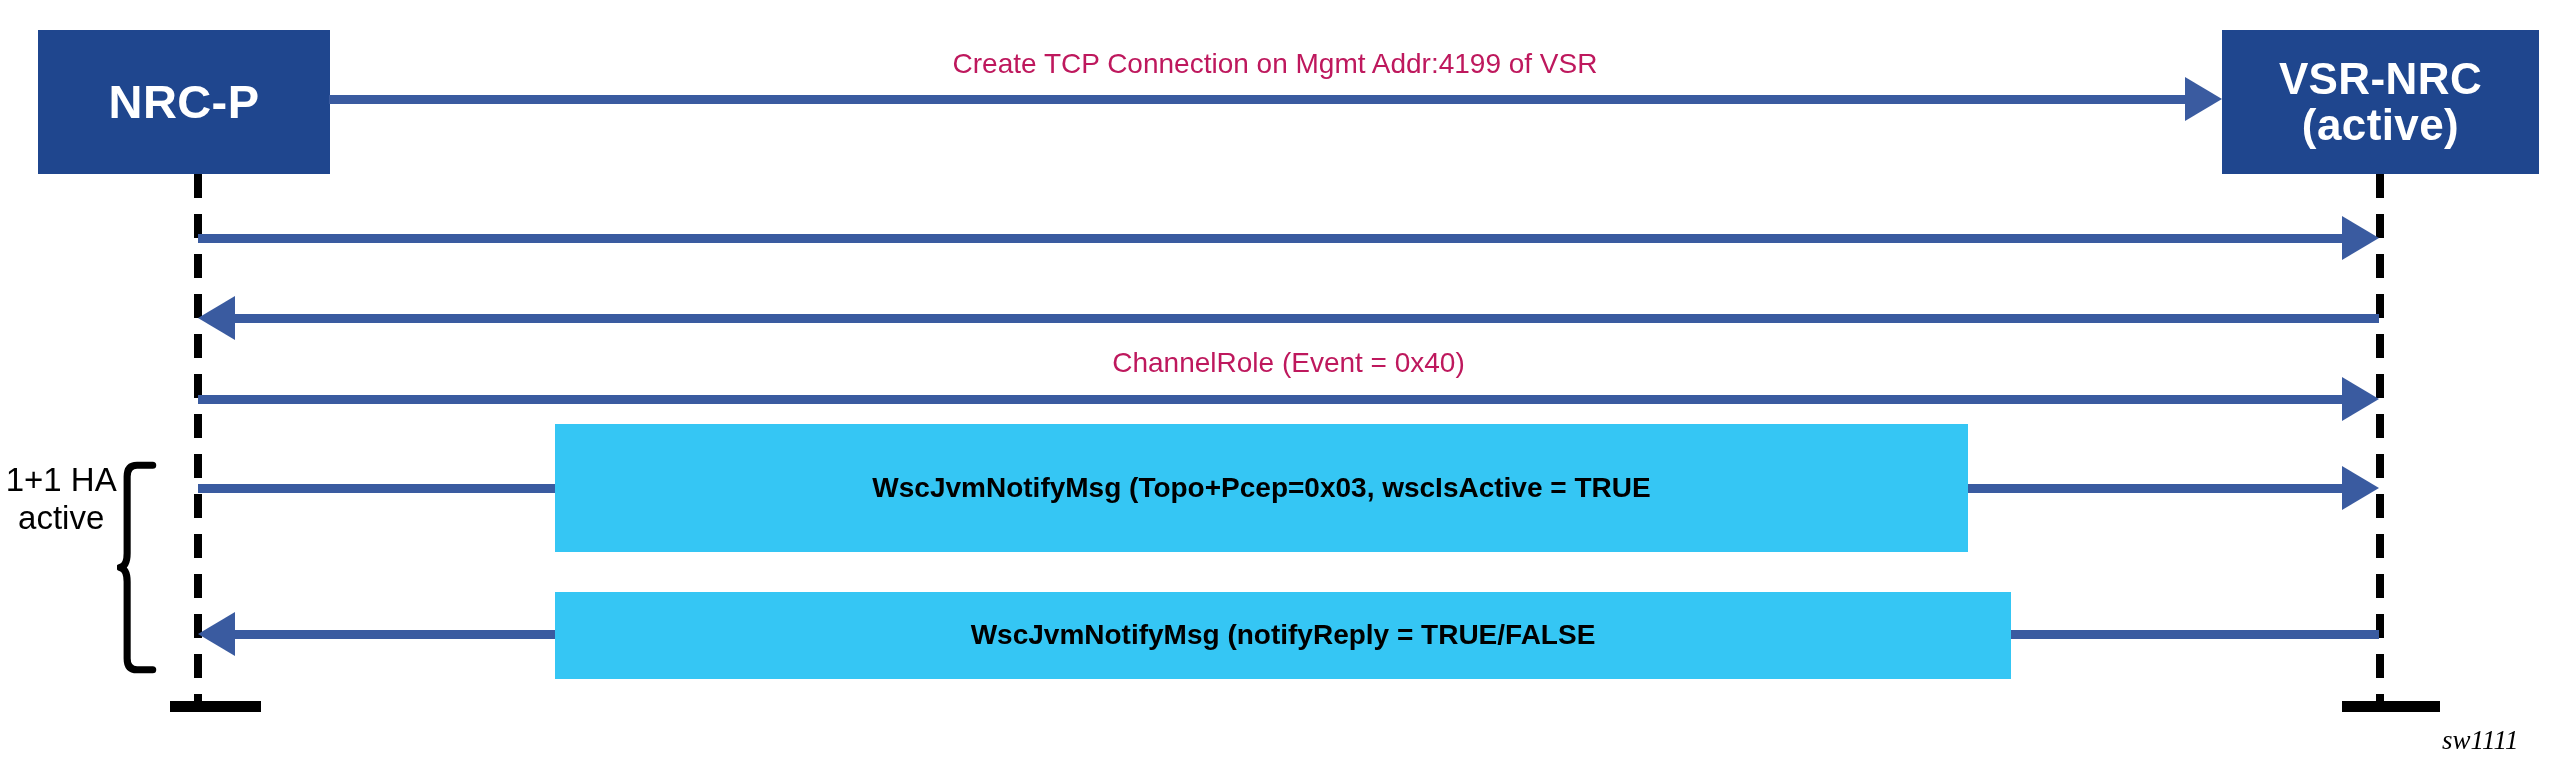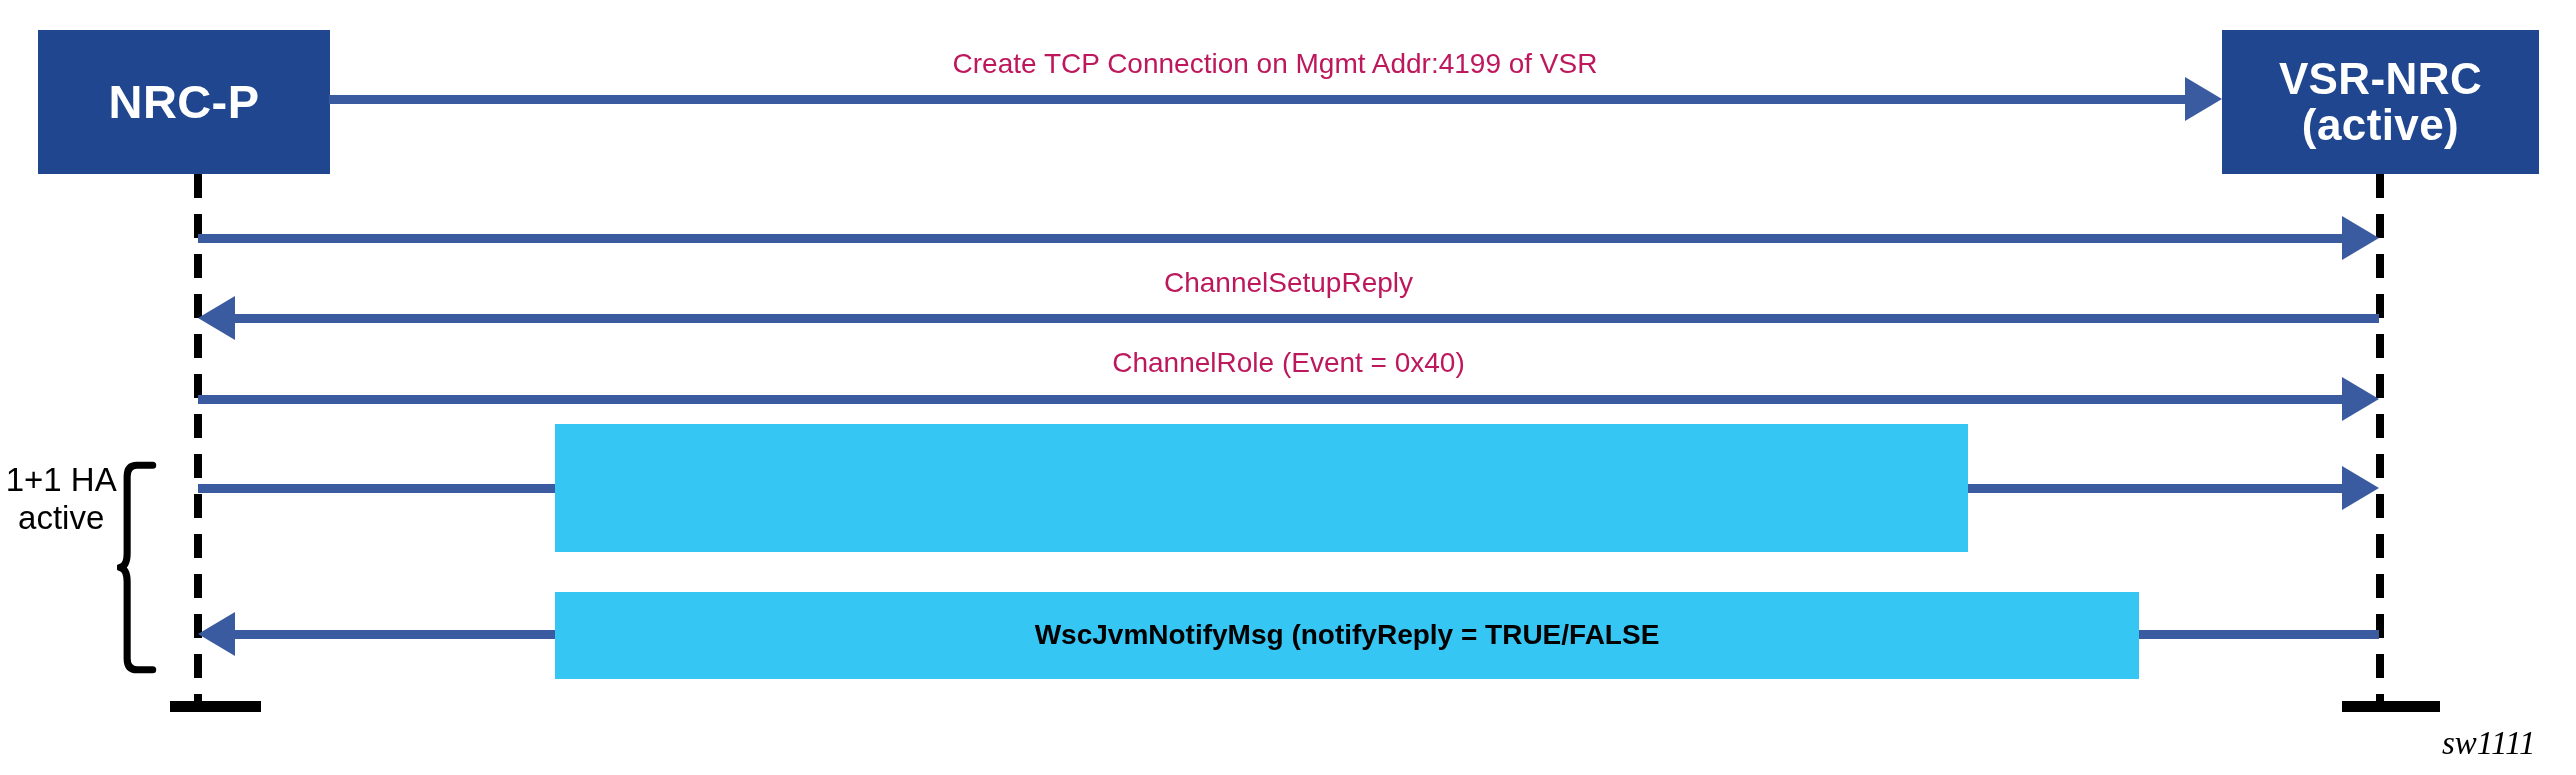--- a/index.html
+++ b/index.html
@@ -102,21 +102,21 @@
     line-height: 1.15;
     white-space: nowrap;
   }
   .brace-svg {
     display: block;
   }
   .footer-caption {
     position: absolute;
     font-family: "Liberation Serif", serif;
     font-style: italic;
-    font-size: 33px;
+    font-size: 27px;
     color: #000000;
     white-space: nowrap;
   }
 </style>
 </head>
 <body>
 
 <div id="canvas">
 
   <div class="lifeline" id="lifeline-0" style="left: 194px; top: 174px; height: 532px;"></div>
@@ -130,36 +130,36 @@
     <span class="node-line">(active)</span>
   </div>
 
   <div class="msg-label" id="label-0" style="left: 329px; width: 1892px; top: 48px;">Create TCP Connection on Mgmt Addr:4199 of VSR</div>
   <div class="msg-line" id="line-0" style="left: 329px; width: 1856px; top: 95px;"></div>
   <div class="arrow-head right" id="head-0" style="left: 2185px; top: 77px;"></div>
 
   <div class="msg-line" id="line-1" style="left: 198px; width: 2144px; top: 234px;"></div>
   <div class="arrow-head right" id="head-1" style="left: 2342px; top: 216px;"></div>
 
-  <div class="msg-label" id="label-2" style="left: 198px; width: 2181px; top: 267px;">ChannelSetupReply</div>
   <div class="msg-line" id="line-2" style="left: 235px; width: 2144px; top: 314px;"></div>
   <div class="arrow-head left" id="head-2" style="left: 198px; top: 296px;"></div>
 
   <div class="msg-label" id="label-3" style="left: 198px; width: 2181px; top: 347px;">ChannelRole (Event = 0x40)</div>
   <div class="msg-line" id="line-3" style="left: 198px; width: 2144px; top: 395px;"></div>
   <div class="arrow-head right" id="head-3" style="left: 2342px; top: 377px;"></div>
 
   <div class="msg-line" id="line-4" style="left: 198px; width: 2144px; top: 484px;"></div>
   <div class="arrow-head right" id="head-4" style="left: 2342px; top: 466px;"></div>
   <div class="cyan-box" id="cbox-4" style="left: 555px; top: 424px; width: 1413px; height: 128px;">
+    <span class="cyan-text">WscJvmNotifyMsg (Topo+Pcep=0x03, wscIsActive = TRUE</span>
   </div>
 
   <div class="msg-line" id="line-5" style="left: 235px; width: 2144px; top: 630px;"></div>
   <div class="arrow-head left" id="head-5" style="left: 198px; top: 612px;"></div>
-  <div class="cyan-box" id="cbox-5" style="left: 555px; top: 592px; width: 1584px; height: 87px;">
+  <div class="cyan-box" id="cbox-5" style="left: 555px; top: 592px; width: 1456px; height: 87px;">
     <span class="cyan-text">WscJvmNotifyMsg (notifyReply = TRUE/FALSE</span>
   </div>
 
   <div class="brace-group" id="anno-0" style="left: 5.7px; top: 461px; height: 213px;">
     <div class="brace-label">
       <div>1+1 HA</div>
       <div>active</div>
     </div>
     <svg class="brace-svg" id="brace-svg-0" width="43" height="213" viewBox="0 0 60 300">
       <path d="M 50 6 L 28 6 Q 14 6 14 22 L 14 130 Q 14 148 4 150 Q 14 152 14 170 L 14 278 Q 14 294 28 294 L 50 294" fill="none" stroke="#000000" stroke-width="10" stroke-linecap="round" stroke-linejoin="round"></path>

